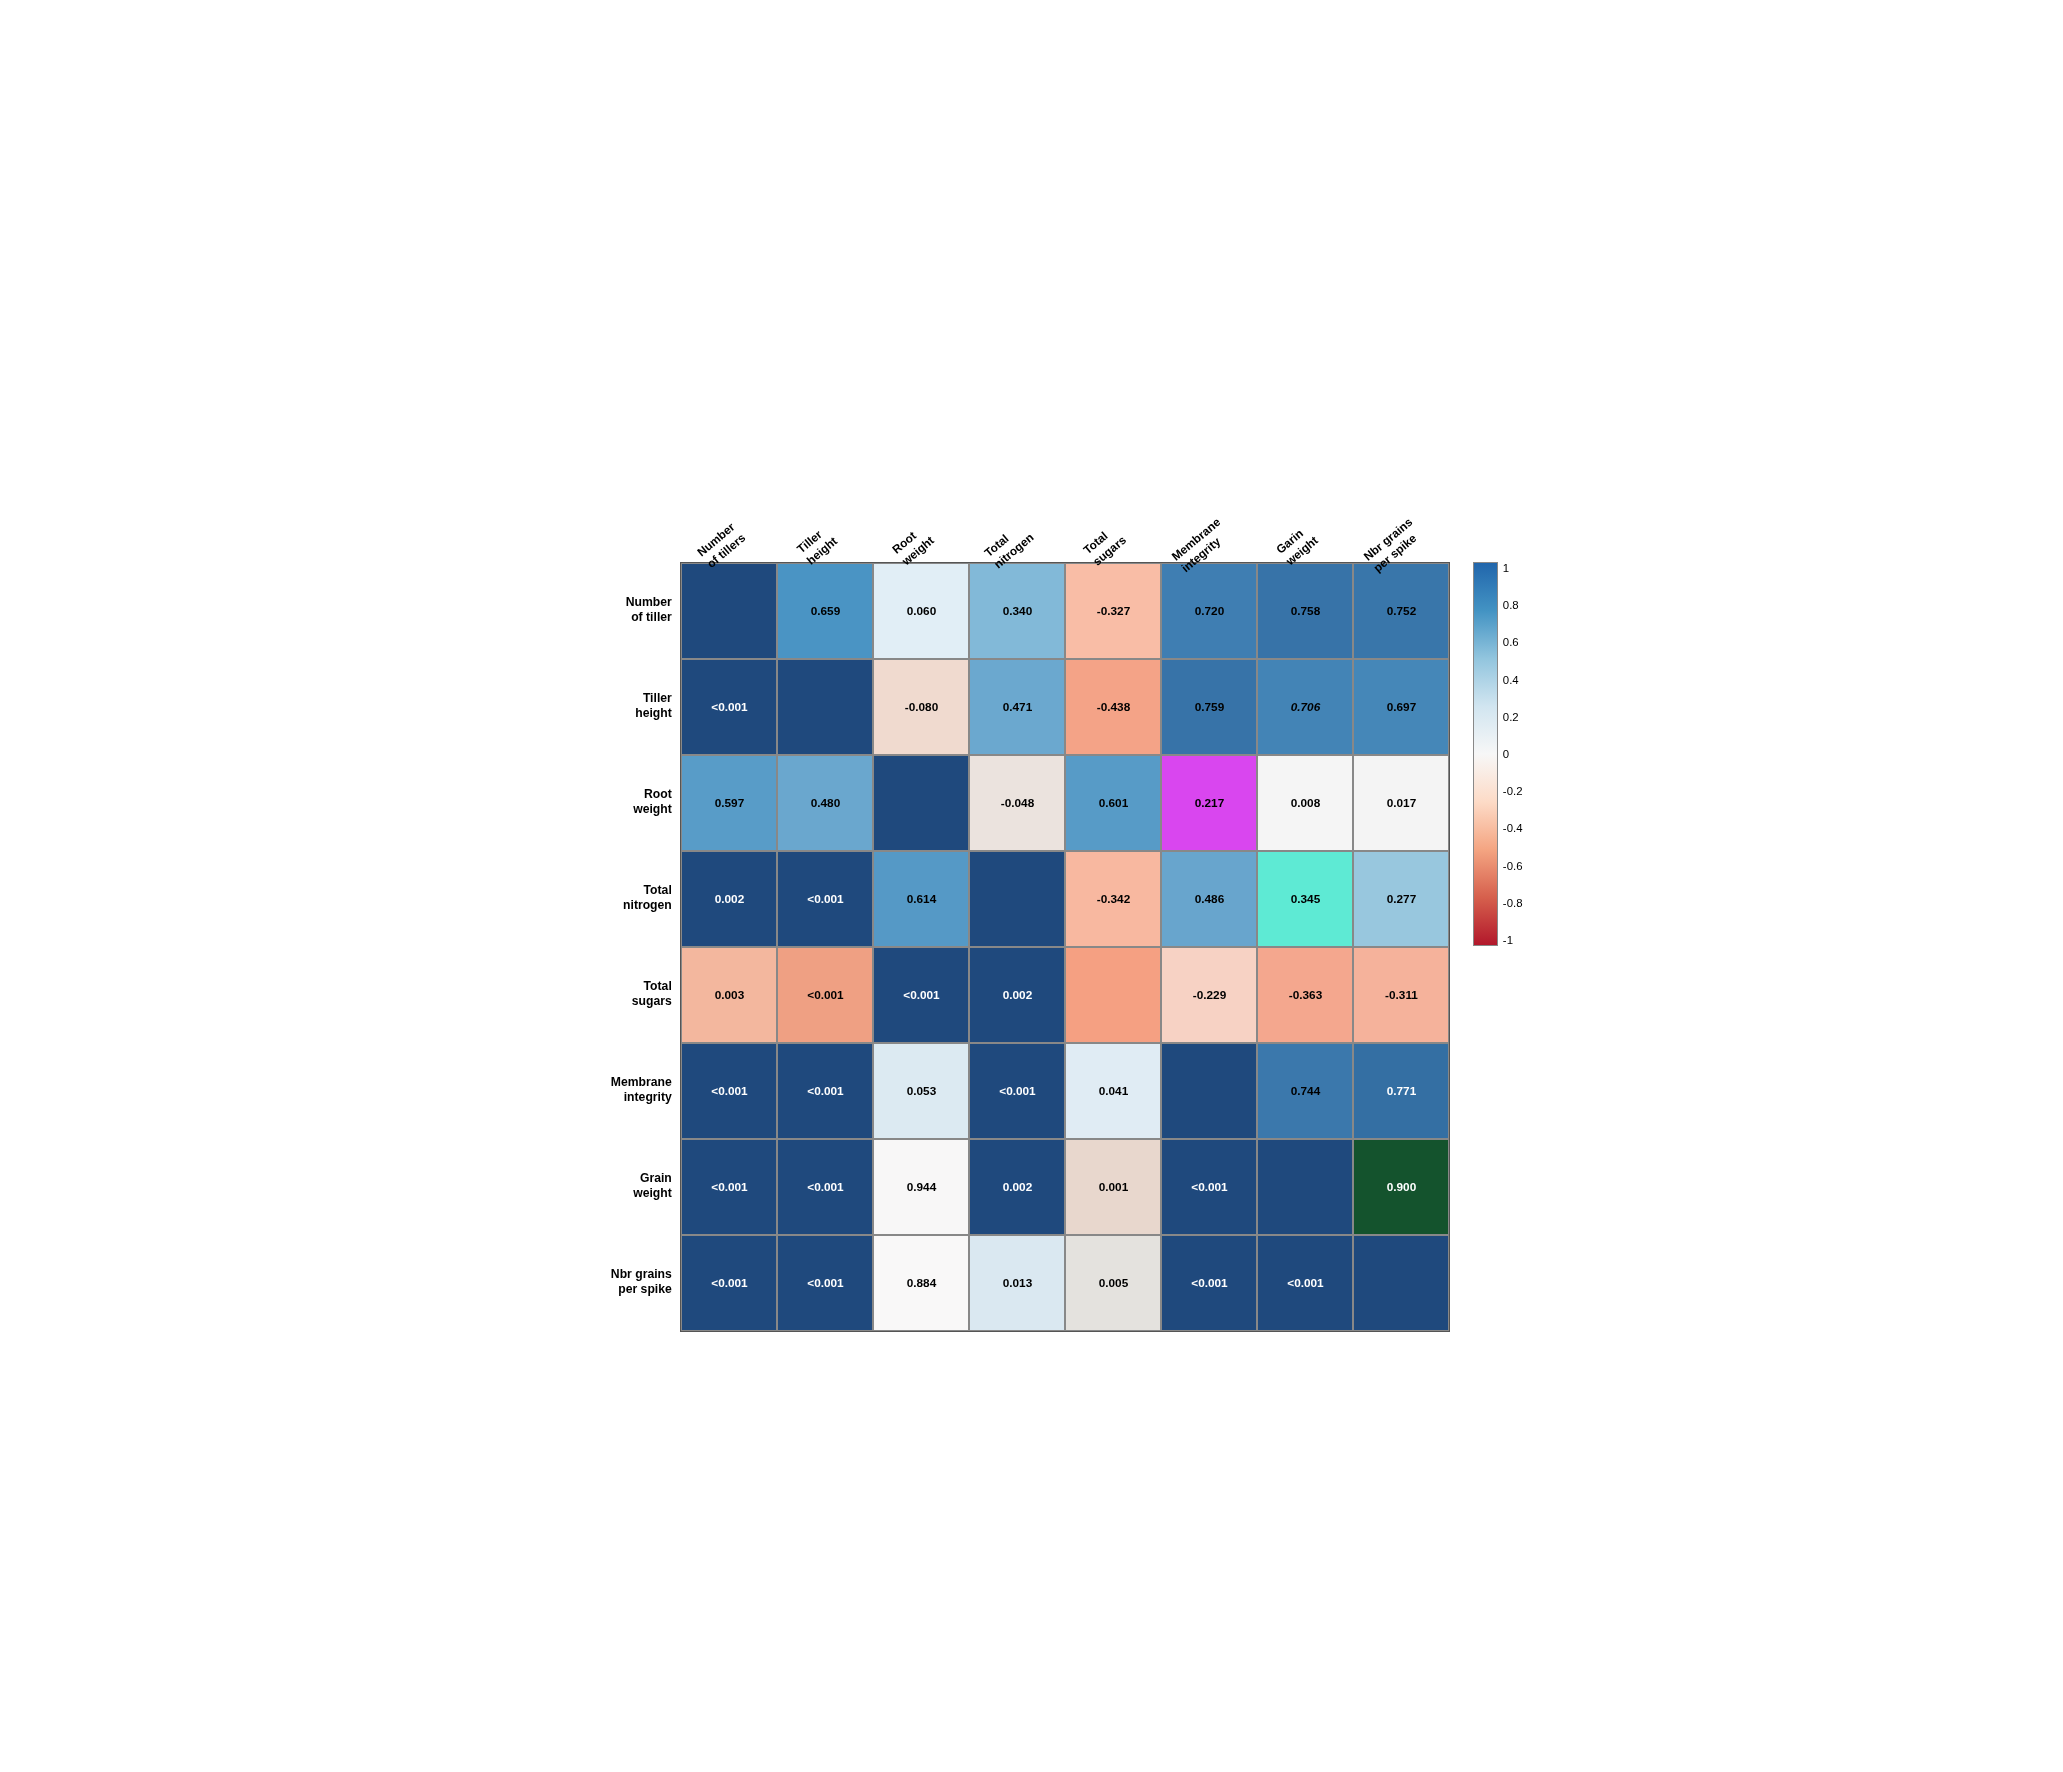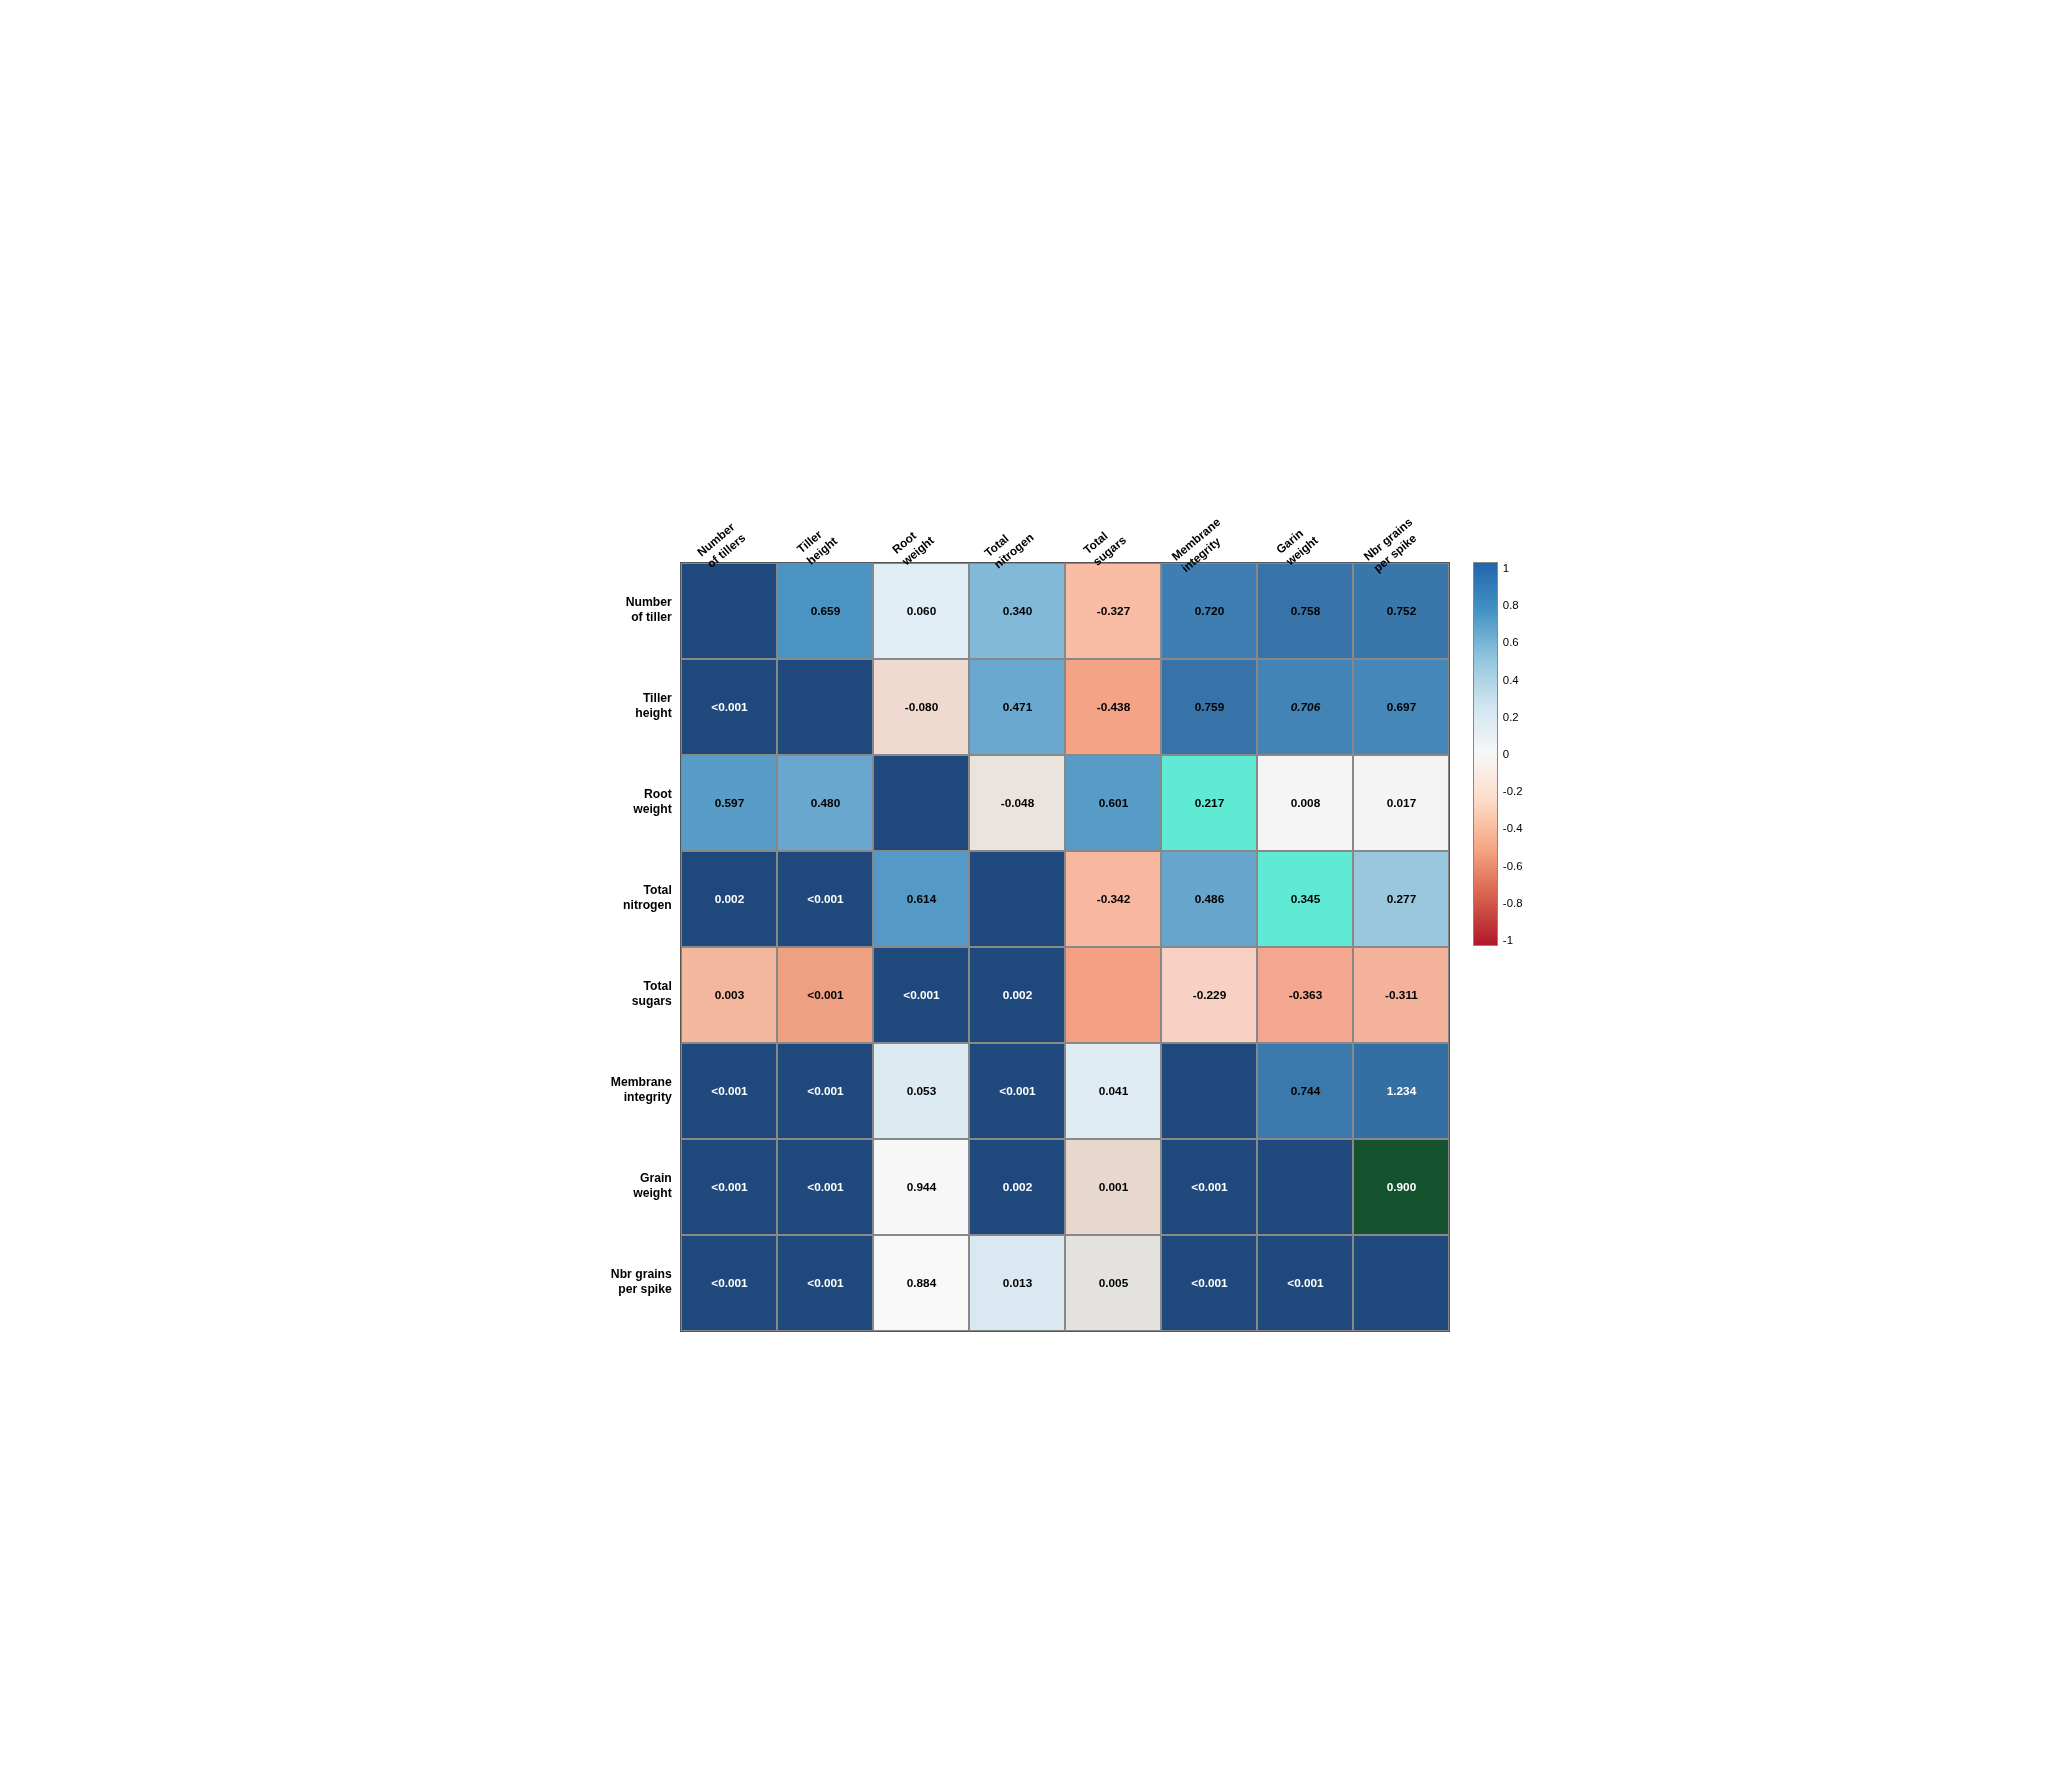--- a/index.html
+++ b/index.html
@@ -214,21 +214,21 @@
             <div class="matrix-cell" style="background-color: rgb(55, 115, 168); color: rgb(0, 0, 0);">0.759</div>
             <div class="matrix-cell" style="background-color: rgb(67, 132, 182); color: rgb(0, 0, 0); font-style: italic;">0.706</div>
             <div class="matrix-cell" style="background-color: rgb(69, 135, 184); color: rgb(0, 0, 0);">0.697</div>
           </div>
           <div class="matrix-row">
             <div class="matrix-cell" style="background-color: rgb(88, 156, 200); color: rgb(0, 0, 0);">0.597</div>
             <div class="matrix-cell" style="background-color: rgb(106, 167, 206); color: rgb(0, 0, 0);">0.480</div>
             <div class="matrix-cell" style="background-color: rgb(31, 73, 125); color: rgb(255, 255, 255);"></div>
             <div class="matrix-cell" style="background-color: rgb(235, 227, 222); color: rgb(0, 0, 0);">-0.048</div>
             <div class="matrix-cell" style="background-color: rgb(87, 155, 199); color: rgb(0, 0, 0);">0.601</div>
-            <div class="matrix-cell" style="background-color: #5eead4; color: rgb(0, 0, 0);">0.217</div>
+            <div class="matrix-cell" style="background-color: #d946ef; color: rgb(0, 0, 0);">0.217</div>
             <div class="matrix-cell" style="background-color: rgb(245, 245, 245); color: rgb(0, 0, 0);">0.008</div>
             <div class="matrix-cell" style="background-color: rgb(244, 244, 244); color: rgb(0, 0, 0);">0.017</div>
           </div>
           <div class="matrix-row">
             <div class="matrix-cell" style="background-color: rgb(31, 73, 125); color: rgb(255, 255, 255);">0.002</div>
             <div class="matrix-cell" style="background-color: rgb(31, 73, 125); color: rgb(255, 255, 255);">&lt;0.001</div>
             <div class="matrix-cell" style="background-color: rgb(85, 153, 198); color: rgb(0, 0, 0);">0.614</div>
             <div class="matrix-cell" style="background-color: rgb(31, 73, 125); color: rgb(255, 255, 255);"></div>
             <div class="matrix-cell" style="background-color: rgb(248, 184, 160); color: rgb(0, 0, 0);">-0.342</div>
             <div class="matrix-cell" style="background-color: rgb(104, 165, 205); color: rgb(0, 0, 0);">0.486</div>
@@ -246,21 +246,21 @@
             <div class="matrix-cell" style="background-color: rgb(245, 178, 155); color: rgb(0, 0, 0);">-0.311</div>
           </div>
           <div class="matrix-row">
             <div class="matrix-cell" style="background-color: rgb(31, 73, 125); color: rgb(255, 255, 255);">&lt;0.001</div>
             <div class="matrix-cell" style="background-color: rgb(31, 73, 125); color: rgb(255, 255, 255);">&lt;0.001</div>
             <div class="matrix-cell" style="background-color: rgb(220, 234, 242); color: rgb(0, 0, 0);">0.053</div>
             <div class="matrix-cell" style="background-color: rgb(31, 73, 125); color: rgb(255, 255, 255);">&lt;0.001</div>
             <div class="matrix-cell" style="background-color: rgb(224, 236, 244); color: rgb(0, 0, 0);">0.041</div>
             <div class="matrix-cell" style="background-color: rgb(31, 73, 125); color: rgb(255, 255, 255);"></div>
             <div class="matrix-cell" style="background-color: rgb(59, 120, 172); color: rgb(0, 0, 0);">0.744</div>
-            <div class="matrix-cell" style="background-color: rgb(52, 111, 163); color: rgb(255, 255, 255);">1.234</div>
+            <div class="matrix-cell" style="background-color: rgb(52, 111, 163); color: rgb(255, 255, 255);">0.771</div>
           </div>
           <div class="matrix-row">
             <div class="matrix-cell" style="background-color: rgb(31, 73, 125); color: rgb(255, 255, 255);">&lt;0.001</div>
             <div class="matrix-cell" style="background-color: rgb(31, 73, 125); color: rgb(255, 255, 255);">&lt;0.001</div>
             <div class="matrix-cell" style="background-color: rgb(248, 247, 247); color: rgb(0, 0, 0);">0.944</div>
             <div class="matrix-cell" style="background-color: rgb(31, 73, 125); color: rgb(255, 255, 255);">0.002</div>
             <div class="matrix-cell" style="background-color: rgb(232, 215, 205); color: rgb(0, 0, 0);">0.001</div>
             <div class="matrix-cell" style="background-color: rgb(31, 73, 125); color: rgb(255, 255, 255);">&lt;0.001</div>
             <div class="matrix-cell" style="background-color: rgb(31, 73, 125); color: rgb(255, 255, 255);"></div>
             <div class="matrix-cell" style="background-color: #14532d; color: rgb(255, 255, 255);">0.900</div>

